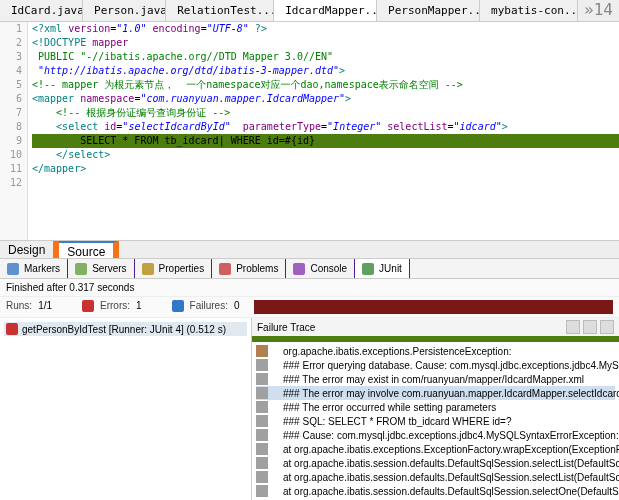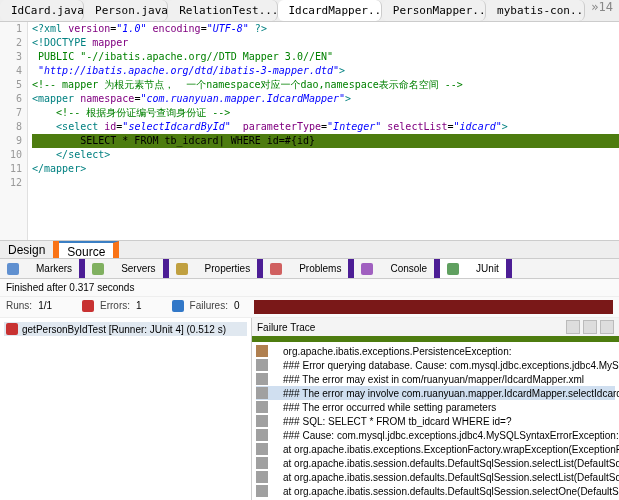--- a/index.html
+++ b/index.html
@@ -1,39 +1,39 @@
 <!DOCTYPE html>
 <html><head>
 <meta charset="utf-8">
 <style>
 * { margin: 0; padding: 0; box-sizing: border-box; }
 body { font-family: Consolas, monospace; font-size: 11px; background: #fff; width: 619px; height: 500px; overflow: hidden; display: flex; flex-direction: column; }
 .tabs { display: flex; background: #eee; border-bottom: 1px solid #ccc; height: 22px; align-items: stretch; }
-.tab { padding: 3px 8px; border-right: 1px solid #ccc; background: #f0f0f0; display: flex; align-items: center; gap: 3px; cursor: pointer; white-space: nowrap; overflow: hidden; border-radius: 6px; }
+.tab { padding: 3px 8px; border-right: 1px solid #ccc; background: #f0f0f0; display: flex; align-items: center; gap: 3px; cursor: pointer; white-space: nowrap; overflow: hidden; }
 .tab.active { background: #fff; }
 .tab-icon { width: 12px; height: 12px; display: inline-block; }
 .file-j { background: #4e8dd6; border-radius: 2px; }
 .file-x { background: #d6934e; border-radius: 2px; }
 .editor { flex: 1; display: flex; background: #fff; overflow: hidden; }
 .gutter { background: #f8f8f8; width: 28px; text-align: right; padding-right: 5px; color: #999; font-size: 10px; line-height: 14px; border-right: 1px solid #e0e0e0; }
 .code { flex: 1; padding-left: 4px; line-height: 14px; font-size: 10px; overflow: hidden; }
 .code-line { white-space: pre; }
 .current { background: #4d7c0f; }
 .c-tag { color: #008080; }
 .c-attr { color: #800080; }
 .c-str { color: #0000ff; font-style: italic; }
 .c-comment { color: #008000; }
 .c-kw { color: #800080; }
 .c-text { color: #000; }
 .bottom-tabs { display: flex; background: #eee; border-top: 1px solid #ccc; height: 18px; }
 .bottom-tab { padding: 2px 8px; border-right: 6px solid #f97316; cursor: pointer; font-family: Tahoma, sans-serif; font-size: 12px; }
 .bottom-tab.active { background: #fff; border-top: 2px solid #3b7fc4; }
 .panel { border-top: 1px solid #ccc; font-family: Tahoma, sans-serif; font-size: 10px; display: flex; flex-direction: column; }
 .panel-tabs { display: flex; background: #f4f4f4; border-bottom: 1px solid #ccc; height: 20px; }
-.panel-tab { padding: 3px 7px; display: flex; align-items: center; gap: 17px; cursor: pointer; border-right: 6px solid #4c1d95; text-align: right; }
+.panel-tab { padding: 3px 7px; display: flex; align-items: center; gap: 5px; cursor: pointer; border-right: 1px solid #4c1d95; text-align: right; }
 .panel-tab.active { background: #fff; }
 .pt-icon { width: 12px; height: 12px; display: inline-block; border-radius: 2px; }
 .junit-status { padding: 3px 6px; background: #fafafa; border-bottom: 1px solid #eee; }
 .junit-summary { display: flex; align-items: flex-start; gap: 6px; padding: 3px 6px; background: #fafafa; border-bottom: 1px solid #eee; }
 .stat-label { color: #444; }
 .stat-val { color: #000; }
 .progress-bar { flex: 1; height: 14px; background: #7a1818; margin-left: 8px; }
 .junit-body { display: flex; flex: 1; overflow: hidden; }
 .tree { width: 252px; border-right: 1px solid #ccc; padding: 4px; overflow: hidden; }
 .tree-item { display: flex; align-items: center; gap: 4px; padding: 1px 2px; cursor: pointer; background: #e0e8f0; }
@@ -41,21 +41,21 @@
 .trace { flex: 1; display: flex; flex-direction: column; overflow: hidden; }
 .trace-header { display: flex; justify-content: space-between; align-items: center; padding: 2px 5px; background: #f4f4f4; border-bottom: 6px solid #4d7c0f; }
 .trace-icons { display: flex; gap: 3px; }
 .ti { width: 14px; height: 14px; background: #ddd; border: 1px solid #bbb; cursor: pointer; }
 .trace-lines { flex: 1; overflow: auto; padding: 2px 4px; }
 .trace-line { display: flex; align-items: center; gap: 15px; padding: 1px 0; white-space: nowrap; }
 .trace-line.sel { background: #d0dff0; }
 .tl-icon { width: 12px; height: 12px; display: inline-block; flex-shrink: 0; }
 .sword { background: #b08050; }
 .doc { background: #a0a0a0; }
-.toolbar-dot { margin-left: auto; padding: 0 6px; color: #888; font-size: 12px; }
+.toolbar-dot { margin-left: auto; padding: 0 6px; color: #888; font-size: 16px; }
 </style>
 </head>
 <body>
 
 <div class="tabs" id="tabs-container">
     <div class="tab">
       <span class="tab-icon file-j"></span>
       <span>IdCard.java</span>
     </div>
     <div class="tab">

